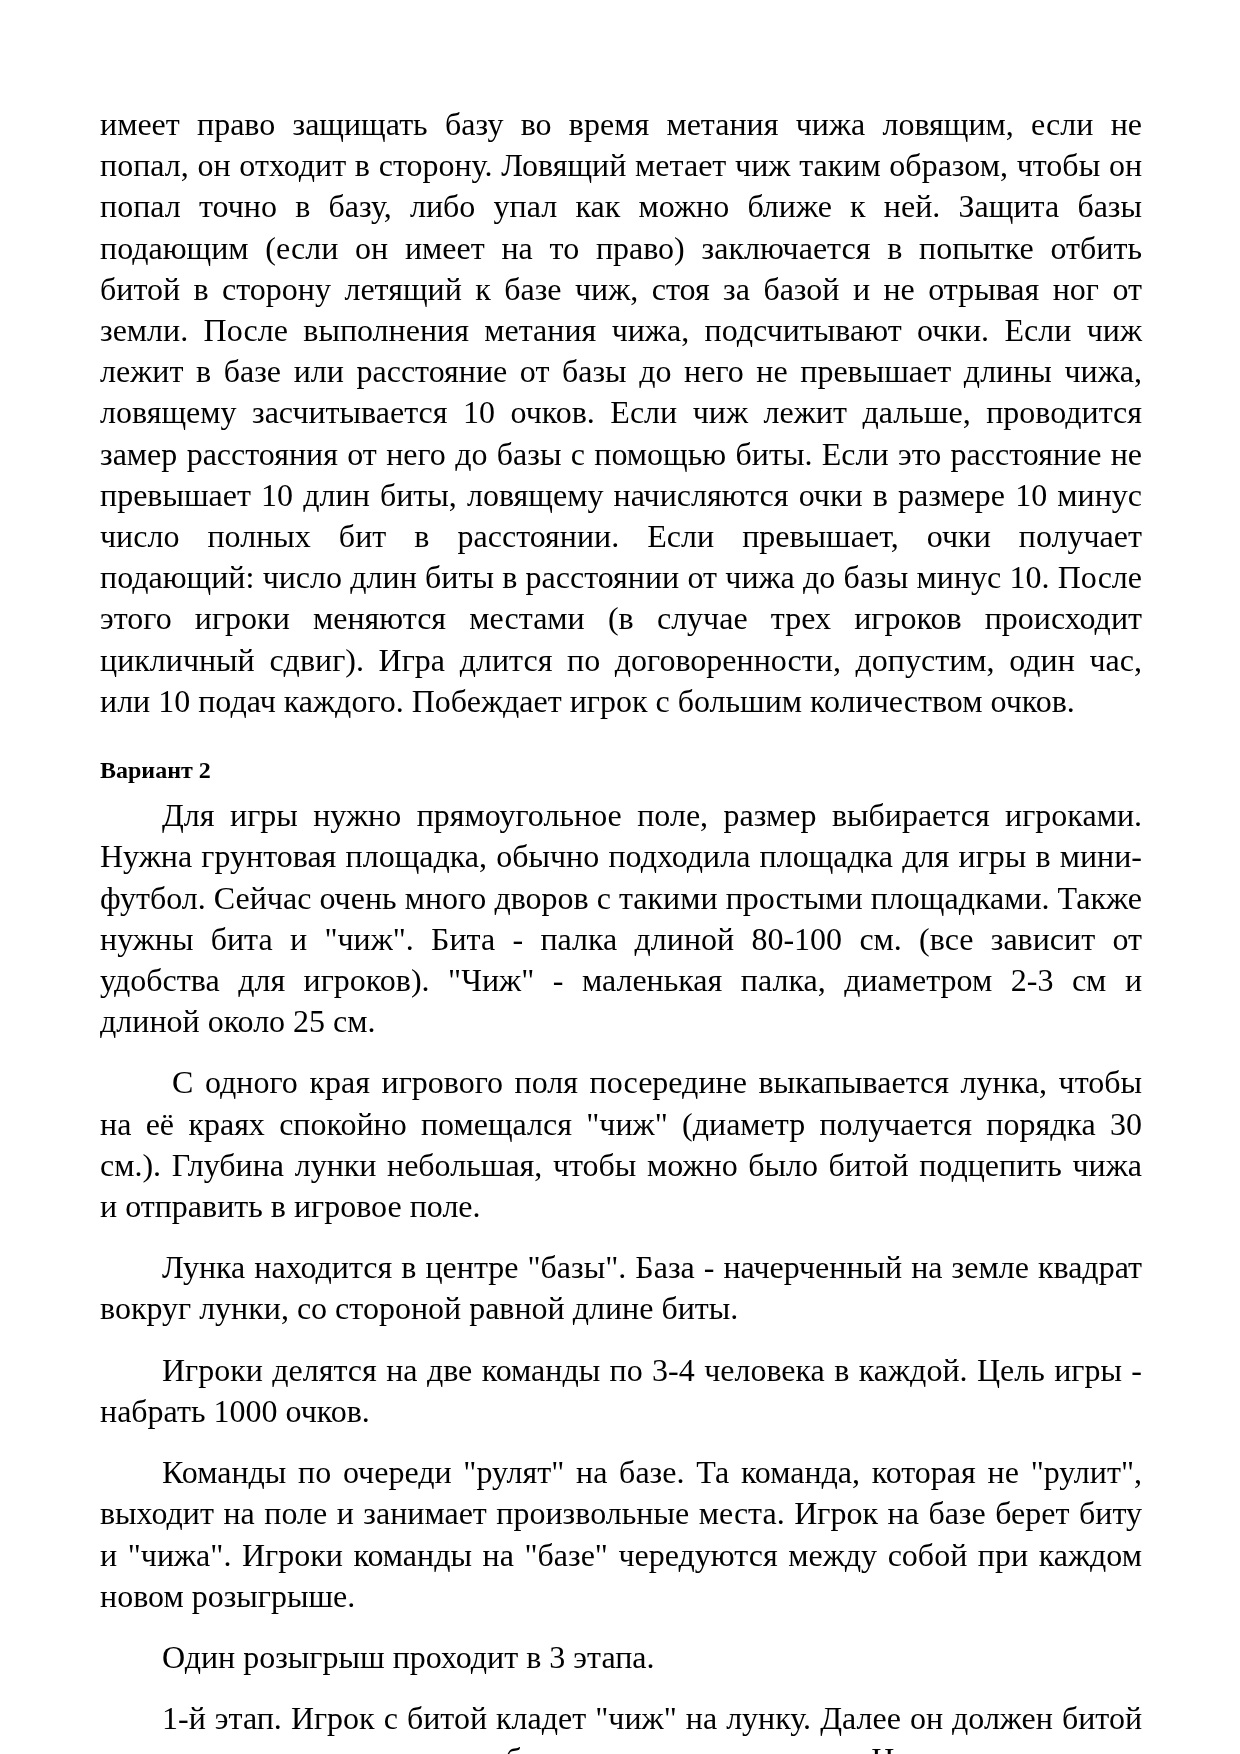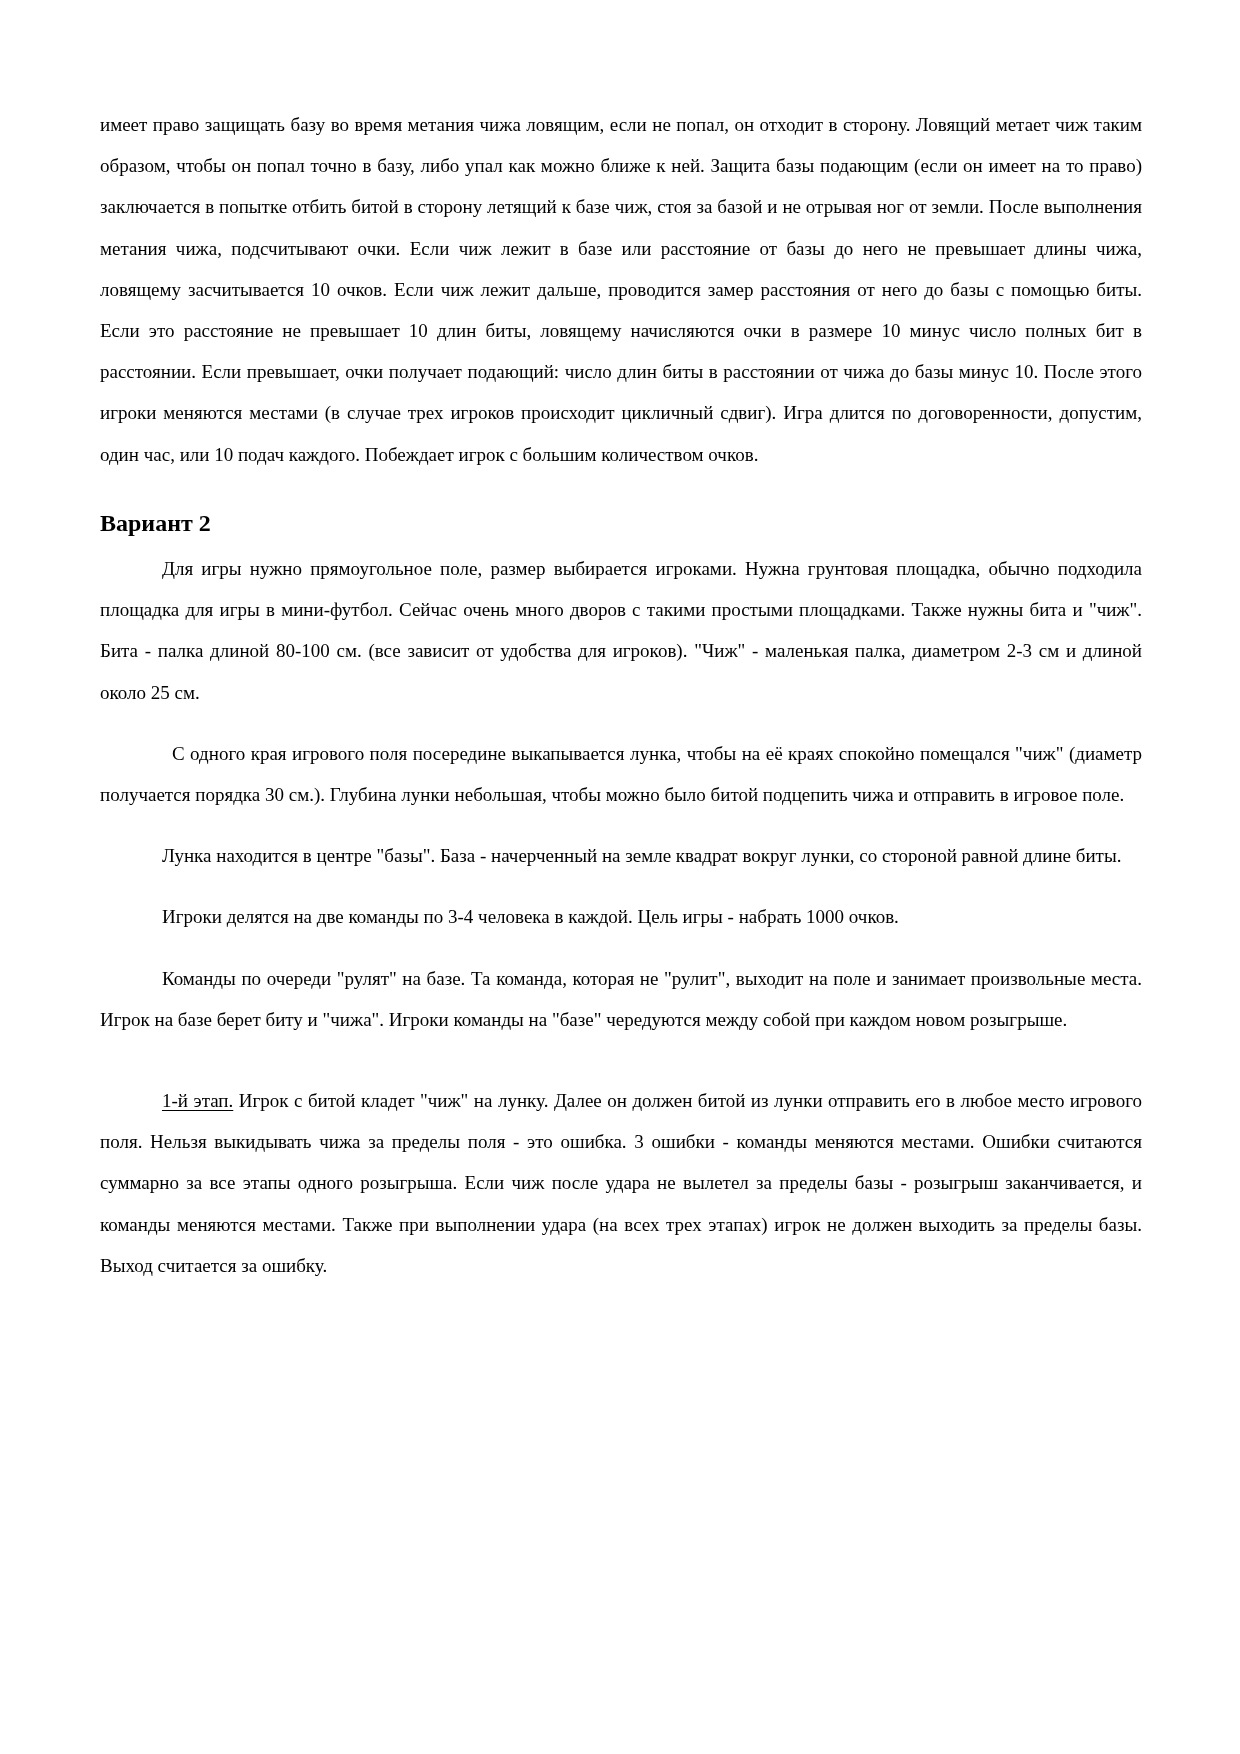--- a/index.html
+++ b/index.html
@@ -18,21 +18,21 @@
   }
   .text-column {
     position: absolute;
     left: 100px;
     top: 104px;
     width: 1042px;
   }
   p.body-par {
     margin: 0;
     font-family: "Liberation Serif", "DejaVu Serif", serif;
-    font-size: 19px;
+    font-size: 32px;
     line-height: 41.2px;
     color: #000000;
     text-align: justify;
     text-justify: inter-word;
     -webkit-hyphens: none;
     hyphens: none;
     word-spacing: 0px;
   }
   p.continued {
     text-indent: 0;
@@ -49,21 +49,20 @@
   h2.section-heading {
     margin: 0;
     font-family: "Liberation Serif", "DejaVu Serif", serif;
     font-size: 24px;
     line-height: 41.2px;
     font-weight: bold;
     color: #000000;
     text-align: left;
   }
   .underlined-lead {
-    text-decoration: underline;
     text-underline-offset: 3px;
     margin-top: 12px;
   }
 </style>
 </head>
 <body>
 
 <div class="page">
   <div class="text-column">
 
@@ -88,19 +87,20 @@
     <div class="gap-small"></div>
 
     <p class="body-par indented">Игроки делятся на две команды по 3-4 человека в каждой. Цель игры - набрать 1000 очков.</p>
 
     <div class="gap-small"></div>
 
     <p class="body-par indented">Команды по очереди "рулят" на базе. Та команда, которая не "рулит", выходит на поле и занимает произвольные места. Игрок на базе берет биту и "чижа". Игроки команды на "базе" чередуются между собой при каждом новом розыгрыше.</p>
 
     <div class="gap-small"></div>
 
+    <p class="body-par indented">Один розыгрыш проходит в 3 этапа.</p>
 
     <div class="gap-small"></div>
 
     <p class="body-par indented"><span class="underlined-lead">1-й этап.</span><span> Игрок с битой кладет "чиж" на лунку. Далее он должен битой из лунки отправить его в любое место игрового поля. Нельзя выкидывать чижа за пределы поля - это ошибка. 3 ошибки - команды меняются местами. Ошибки считаются суммарно за все этапы одного розыгрыша. Если чиж после удара не вылетел за пределы базы - розыгрыш заканчивается, и команды меняются местами. Также при выполнении удара (на всех трех этапах) игрок не должен выходить за пределы базы. Выход считается за ошибку.</span></p>
 
   </div>
 </div>
 
 </body></html>

